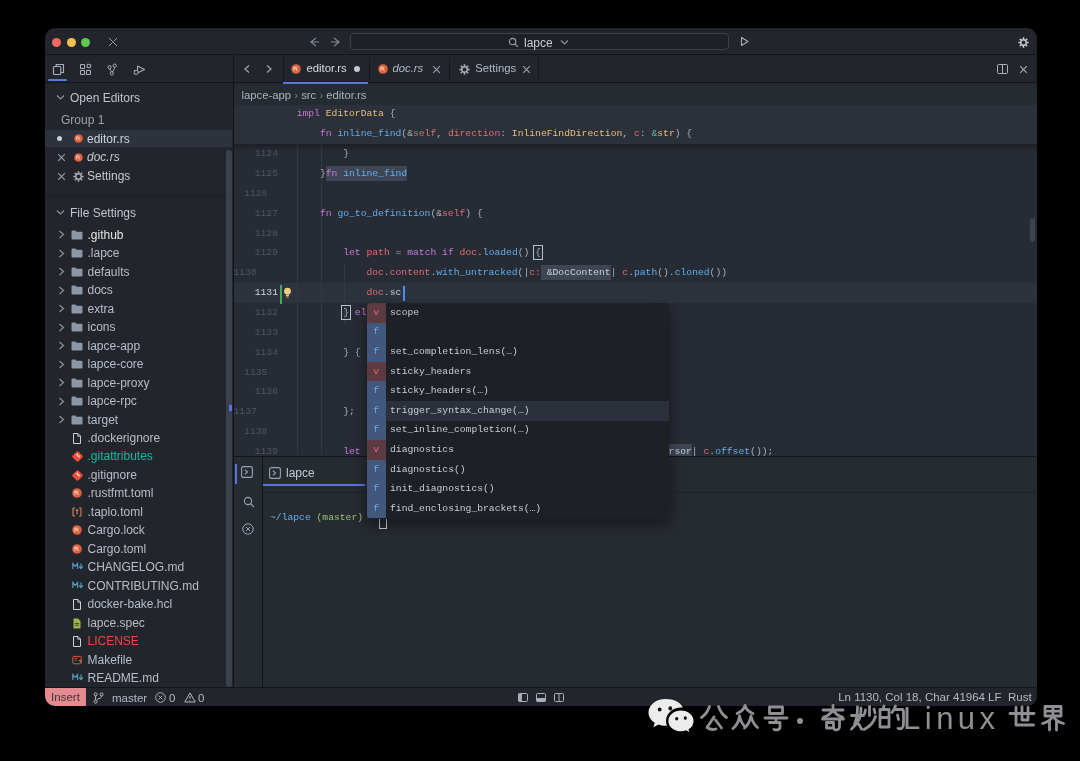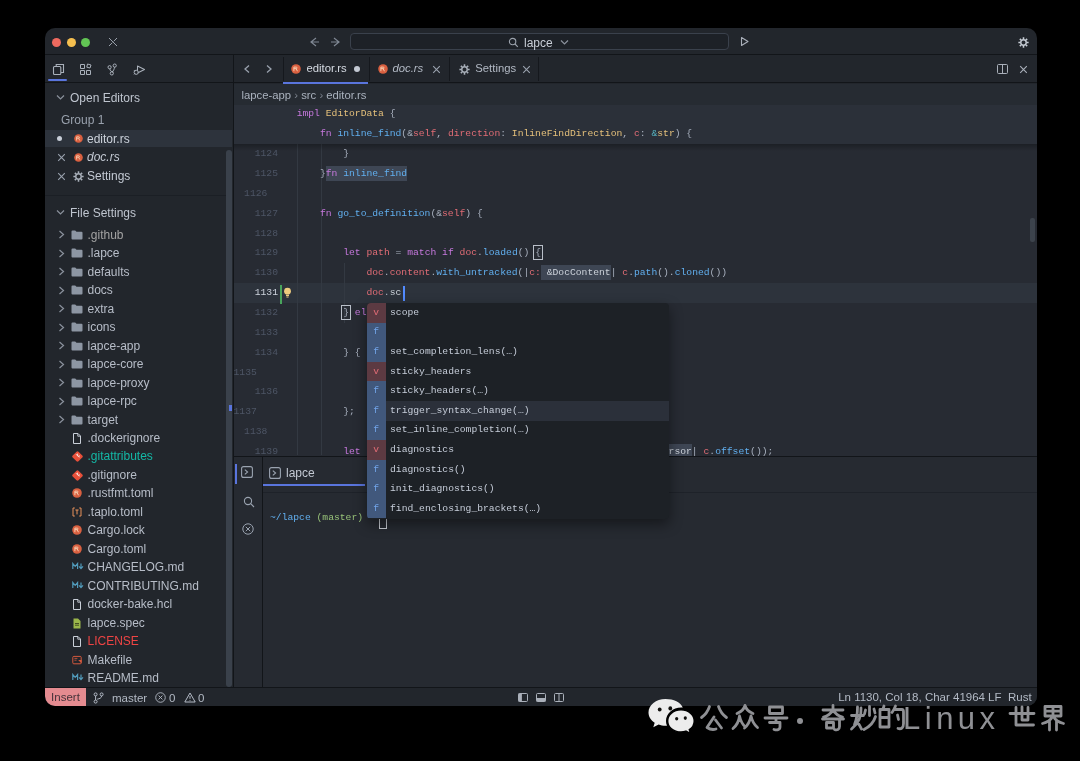--- a/index.html
+++ b/index.html
@@ -109,21 +109,21 @@
         <path d="M1 1.5 L4.5 5 L8 1.5" stroke="#8a919c" stroke-width="1.2" fill="none"></path>
       </svg>
 <div class="a ui" style="left:25px;top:150.5px;color:#bfc5cf">File Settings</div>
 
 <svg class="a" style="left:13px;top:175.0px" width="7" height="9" viewBox="0 0 7 9">
         <path d="M1.5 1 L5.5 4.5 L1.5 8" stroke="#8a919c" stroke-width="1.2" fill="none"></path>
       </svg>
 <svg class="a" style="left:26px;top:174.5px" width="12" height="10" viewBox="0 0 12 10">
         <path d="M0.5 1.5 Q0.5 0.5 1.5 0.5 L4.2 0.5 L5.5 1.8 L10.5 1.8 Q11.5 1.8 11.5 2.8 L11.5 8.5 Q11.5 9.5 10.5 9.5 L1.5 9.5 Q0.5 9.5 0.5 8.5 Z" fill="#8d96a3"></path>
       </svg>
-<div class="a ui" style="left:42.5px;top:172.5px;color:#a3a3a3">.github</div>
+<div class="a ui" style="left:42.5px;top:172.5px;color:#e5e5e5">.github</div>
 <svg class="a" style="left:13px;top:193.5px" width="7" height="9" viewBox="0 0 7 9">
         <path d="M1.5 1 L5.5 4.5 L1.5 8" stroke="#8a919c" stroke-width="1.2" fill="none"></path>
       </svg>
 <svg class="a" style="left:26px;top:193.0px" width="12" height="10" viewBox="0 0 12 10">
         <path d="M0.5 1.5 Q0.5 0.5 1.5 0.5 L4.2 0.5 L5.5 1.8 L10.5 1.8 Q11.5 1.8 11.5 2.8 L11.5 8.5 Q11.5 9.5 10.5 9.5 L1.5 9.5 Q0.5 9.5 0.5 8.5 Z" fill="#8d96a3"></path>
       </svg>
 <div class="a ui" style="left:42.5px;top:191.0px;color:#b7bdc8">.lapce</div>
 <svg class="a" style="left:13px;top:212.0px" width="7" height="9" viewBox="0 0 7 9">
         <path d="M1.5 1 L5.5 4.5 L1.5 8" stroke="#8a919c" stroke-width="1.2" fill="none"></path>
       </svg>
@@ -321,30 +321,30 @@
 <pre class="a" style="left:0;top:39.6px;width:44.5px;text-align:right;color:#4d5565">1124</pre>
 <pre class="a" style="left:39.9px;top:39.6px;color:#a9b1bf">            <span class="pn">}</span></pre>
 <pre class="a" style="left:0;top:59.5px;width:44.5px;text-align:right;color:#4d5565">1125</pre>
 <pre class="a" style="left:39.9px;top:59.5px;color:#a9b1bf">        <span class="pn">}</span><span class="hl"><span class="kw">fn</span> <span class="fnc">inline_find</span></span></pre>
 <pre class="a" style="left:0;top:79.3px;width:44.5px;text-align:center;color:#4d5565">1126</pre>
 <pre class="a" style="left:0;top:99.2px;width:44.5px;text-align:right;color:#4d5565">1127</pre>
 <pre class="a" style="left:39.9px;top:99.2px;color:#a9b1bf">        <span class="kw">fn</span> <span class="fnc">go_to_definition</span><span class="pn">(&amp;</span><span class="vr">self</span><span class="pn">) {</span></pre>
 <pre class="a" style="left:0;top:119.0px;width:44.5px;text-align:right;color:#4d5565">1128</pre>
 <pre class="a" style="left:0;top:138.9px;width:44.5px;text-align:right;color:#4d5565">1129</pre>
 <pre class="a" style="left:39.9px;top:138.9px;color:#a9b1bf">            <span class="kw">let</span> <span class="vr">path</span> <span class="pn">=</span> <span class="kw">match</span> <span class="kw">if</span> <span class="vr">doc</span><span class="pn">.</span><span class="fnc">loaded</span><span class="pn">() </span><span class="cbx pn">{</span></pre>
-<pre class="a" style="left:0;top:158.8px;width:44.5px;text-align:right;color:#4d5565">1130</pre>
+<pre class="a" style="left:0;top:158.8px;width:44.5px;text-align:left;color:#4d5565">1130</pre>
 <pre class="a" style="left:39.9px;top:158.8px;color:#a9b1bf">                <span class="vr">doc</span><span class="pn">.</span><span class="vr">content</span><span class="pn">.</span><span class="fnc">with_untracked</span><span class="pn">(|</span><span class="vr">c:</span><span class="hl"> <span class="wh">&amp;DocContent</span></span><span class="pn">| </span><span class="vr">c</span><span class="pn">.</span><span class="fnc">path</span><span class="pn">().</span><span class="fnc">cloned</span><span class="pn">())</span></pre>
 <pre class="a" style="left:0;top:178.6px;width:44.5px;text-align:right;color:#ccd2dc">1131</pre>
 <pre class="a" style="left:39.9px;top:178.6px;color:#a9b1bf">                <span class="vr">doc</span><span class="pn">.</span><span class="wh">sc</span></pre>
 <pre class="a" style="left:0;top:198.5px;width:44.5px;text-align:right;color:#4d5565">1132</pre>
 <pre class="a" style="left:39.9px;top:198.5px;color:#a9b1bf">            <span class="cbx pn">}</span> <span class="kw">el</span></pre>
 <pre class="a" style="left:0;top:218.3px;width:44.5px;text-align:right;color:#4d5565">1133</pre>
 <pre class="a" style="left:0;top:238.2px;width:44.5px;text-align:right;color:#4d5565">1134</pre>
 <pre class="a" style="left:39.9px;top:238.2px;color:#a9b1bf">            <span class="pn">} {</span></pre>
-<pre class="a" style="left:0;top:258.1px;width:44.5px;text-align:left;color:#4d5565">1135</pre>
+<pre class="a" style="left:0;top:258.1px;width:44.5px;text-align:center;color:#4d5565">1135</pre>
 <pre class="a" style="left:0;top:277.9px;width:44.5px;text-align:right;color:#4d5565">1136</pre>
 <pre class="a" style="left:0;top:297.8px;width:44.5px;text-align:left;color:#4d5565">1137</pre>
 <pre class="a" style="left:39.9px;top:297.8px;color:#a9b1bf">            <span class="pn">};</span></pre>
 <pre class="a" style="left:0;top:317.6px;width:44.5px;text-align:center;color:#4d5565">1138</pre>
 <pre class="a" style="left:0;top:337.5px;width:44.5px;text-align:right;color:#4d5565">1139</pre>
 <pre class="a" style="left:39.9px;top:337.5px;color:#a9b1bf">            <span class="kw">let</span> </pre>
 <pre class="a" style="left:39.9px;top:-0.3px;color:#a9b1bf">    <span class="kw">impl</span> <span class="ty">EditorData</span> <span class="pn">{</span></pre>
 <pre class="a" style="left:39.9px;top:19.6px;color:#a9b1bf">        <span class="kw">fn</span> <span class="fnc">inline_find</span><span class="pn">(&amp;</span><span class="vr">self</span><span class="pn">, </span><span class="vr">direction</span><span class="pn">: </span><span class="ty">InlineFindDirection</span><span class="pn">, </span><span class="vr">c</span><span class="pn">: </span><span style="color:#56b6c2">&amp;</span><span class="ty">str</span><span class="pn">) {</span></pre>
 <pre class="a" style="left:435.1px;top:337.5px;color:#a9b1bf"><span class="hl"><span class="wh">rsor</span></span><span class="pn">|</span> <span class="vr">c</span><span class="pn">.</span><span class="fnc">offset</span><span class="pn">());</span></pre>
 <div class="a" style="left:46px;top:180px;width:2.5px;height:19px;background:#49a55c"></div>

